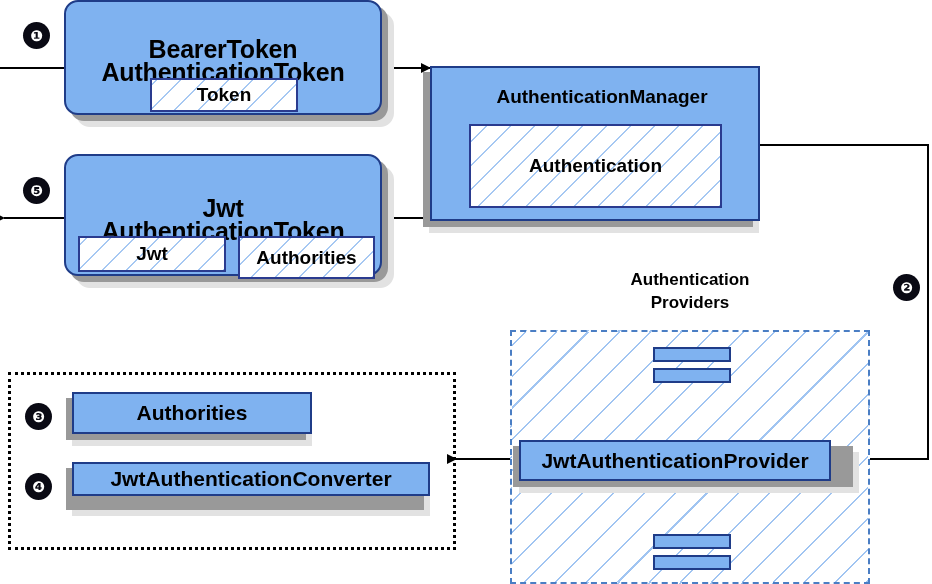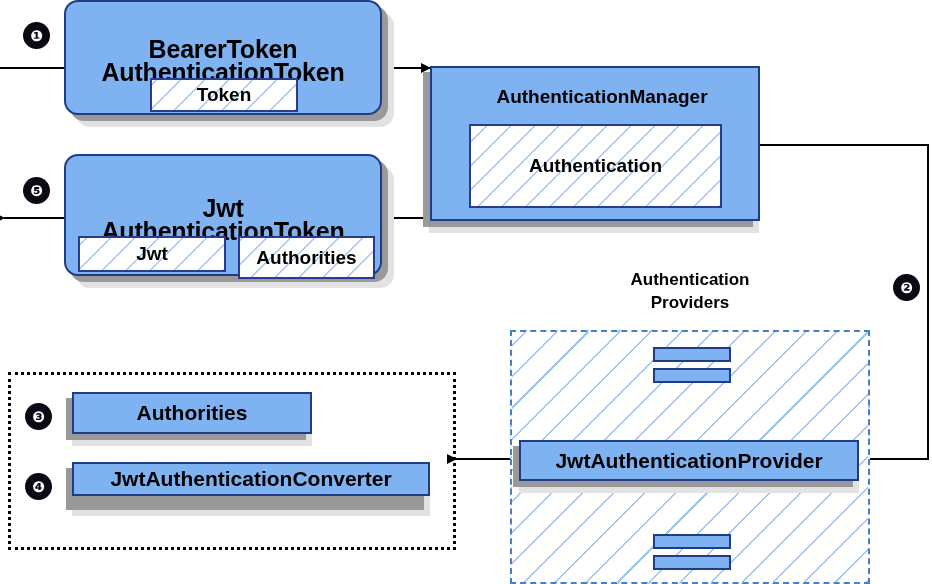--- a/index.html
+++ b/index.html
@@ -237,21 +237,21 @@
 
   <div class="providers-box" style="left:510px; top:330px; width:360px; height:254px;"></div>
 
   <div class="bar" style="left:653px; top:347px; width:78px; height:15px;"></div>
   <div class="bar" style="left:653px; top:368px; width:78px; height:15px;"></div>
 
   <div class="shadow" style="left:513px; top:446px; width:340px; height:41px;">
     <div class="s2"></div>
       <div class="s1"></div>
   </div>
-  <div class="node" style="left:519px; top:440px; width:340px; height:41px; font-size:21px;">
+  <div class="node" style="left:519px; top:440px; width:312px; height:41px; font-size:21px;">
     <span>JwtAuthenticationProvider</span>
   </div>
 
   <div class="bar" style="left:653px; top:534px; width:78px; height:15px;"></div>
   <div class="bar" style="left:653px; top:555px; width:78px; height:15px;"></div>
 
   <div class="dotted-box" style="left:8px; top:372px; width:448px; height:178px;"></div>
 
   <div class="shadow" style="left:66px; top:398px; width:240px; height:42px;">
     <div class="s2"></div>

